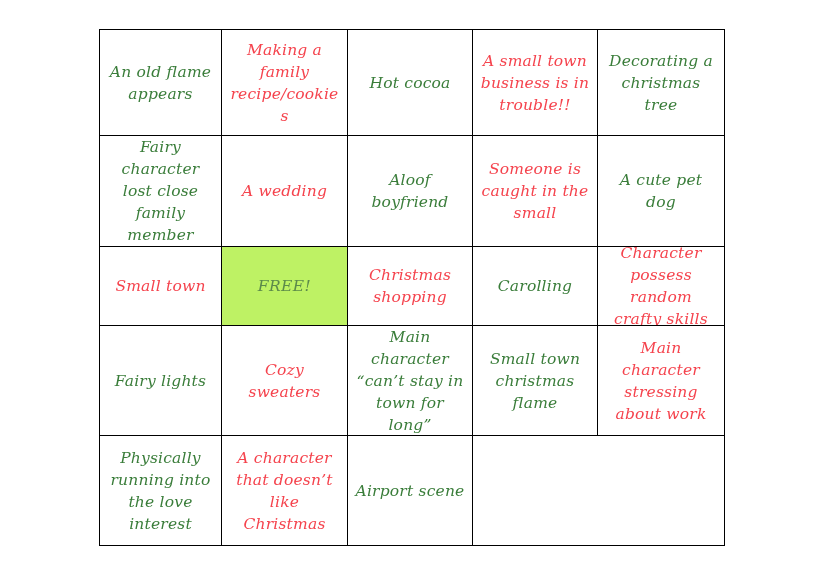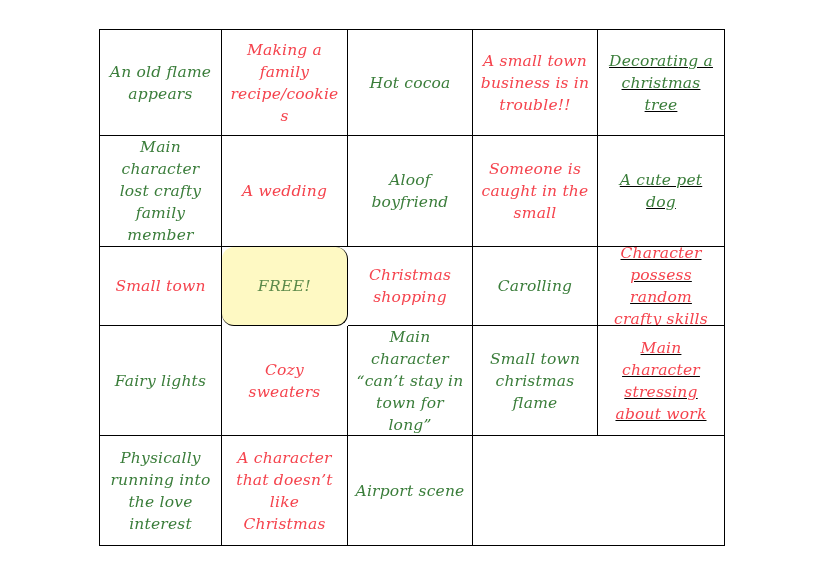--- a/index.html
+++ b/index.html
@@ -37,21 +37,20 @@
     align-items: center;
     justify-content: center;
     text-align: center;
     padding: 4px 7px;
     overflow: hidden;
     background: #ffffff;
   }
   
   .bingo-cell:nth-child(5n) {
     border-right: none;
-    text-decoration: underline;
   }
   
   .bingo-cell:nth-child(n+21) {
     border-bottom: none;
   }
 
   .cell-text {
     font-family: "DejaVu Serif", serif;
     font-style: italic;
     font-size: 15.5px;
@@ -59,22 +58,21 @@
     letter-spacing: 0.2px;
     display: block;
     width: 100%;
     word-wrap: break-word;
   }
 
   .cell-green .cell-text { color: #3a7d3a; }
   .cell-red   .cell-text { color: #f5434d; }
 
   .cell-free {
-    background: #fef9c3;
-    border-radius: 12px;
+    background: #bef264;
   }
   .cell-free .cell-text {
     color: #5c8a4a;
     letter-spacing: 0.4px;
   }
 </style>
 </head>
 <body>
 
 <div id="bingo-card">
@@ -87,21 +85,21 @@
     <div class="bingo-cell cell-green">
       <span class="cell-text">Hot cocoa</span>
     </div>
     <div class="bingo-cell cell-red">
       <span class="cell-text">A small town business is in trouble!!</span>
     </div>
     <div class="bingo-cell cell-green">
       <span class="cell-text">Decorating a christmas tree</span>
     </div>
     <div class="bingo-cell cell-green">
-      <span class="cell-text">Main character lost crafty family member</span>
+      <span class="cell-text">Fairy character lost close family member</span>
     </div>
     <div class="bingo-cell cell-red">
       <span class="cell-text">A wedding</span>
     </div>
     <div class="bingo-cell cell-green">
       <span class="cell-text">Aloof boyfriend</span>
     </div>
     <div class="bingo-cell cell-red">
       <span class="cell-text">Someone is caught in the small</span>
     </div>

